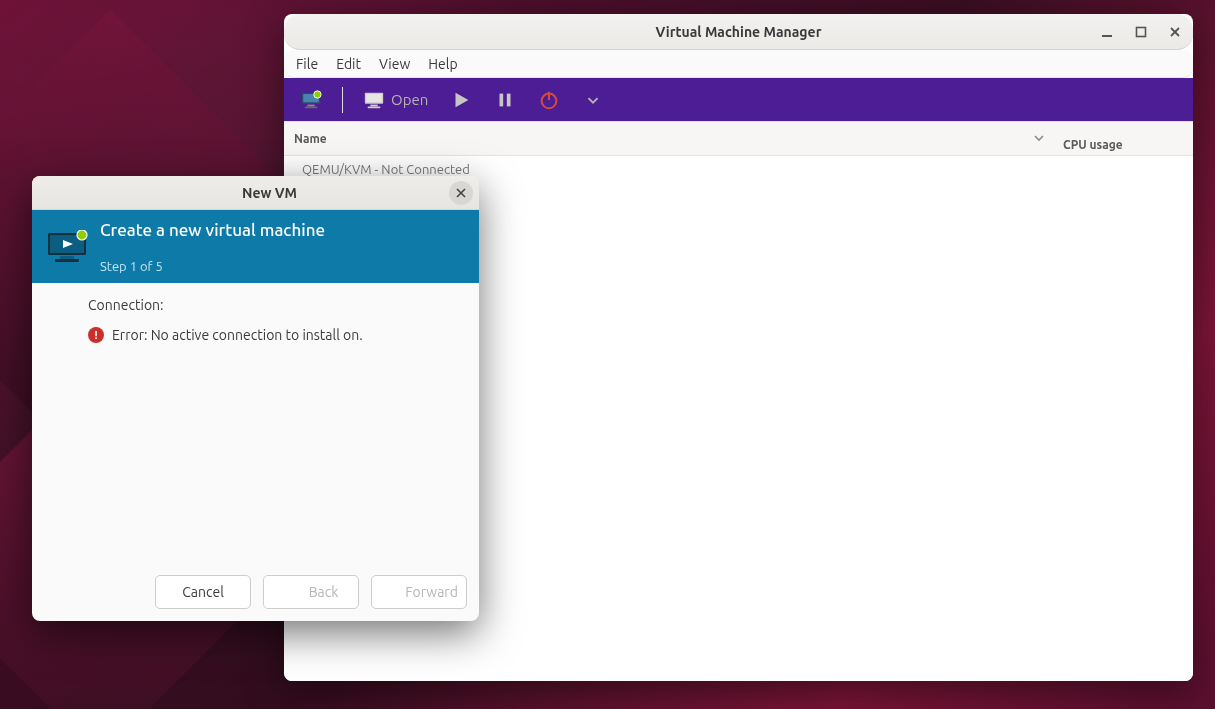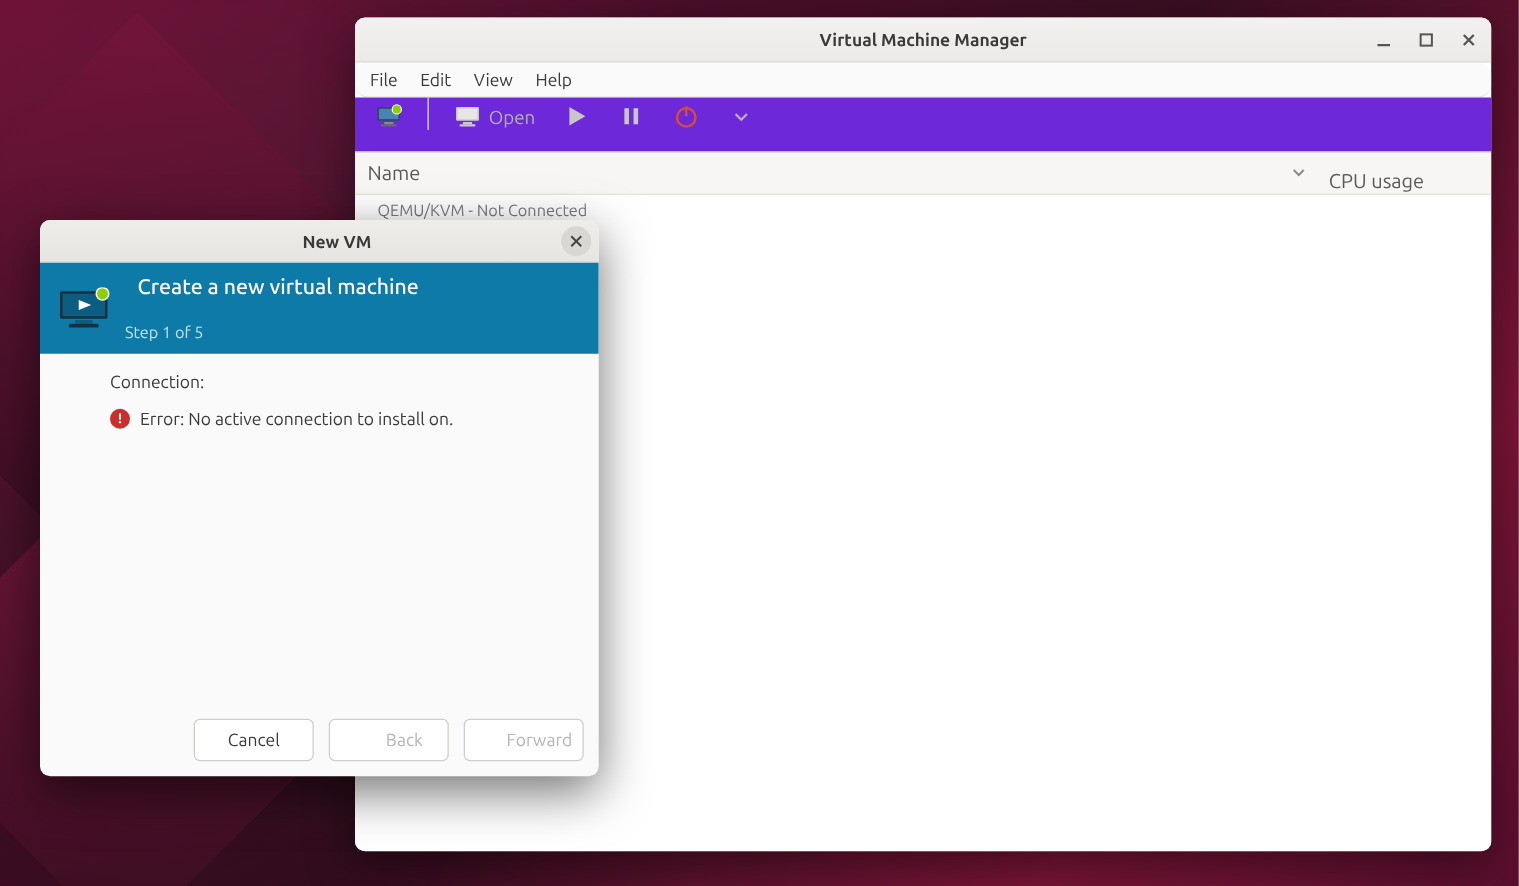--- a/index.html
+++ b/index.html
@@ -20,46 +20,46 @@
   
   .main-window {
     position:absolute; left:284px; top:14px; width:909px; height:667px;
     background:#ffffff; border-radius:8px; box-shadow:0 12px 40px rgba(0,0,0,0.45);
     display:flex; flex-direction:column; overflow:hidden;
   }
   .titlebar {
     height:36px; background:linear-gradient(#f2f1f0,#eceae7);
     border-bottom:1px solid #d6d3cf;
     display:flex; align-items:center; justify-content:center; position:relative;
-    font-weight:600; color:#3a3a3a; font-size:14px;
+    font-weight:600; color:#3a3a3a; font-size:14px;border-radius:16px;
   }
   .win-controls { position:absolute; right:8px; top:0; height:100%; display:flex; align-items:center; gap:14px; }
   .win-btn { width:20px; height:20px; display:flex; align-items:center; justify-content:center; color:#555; cursor:pointer; }
   .win-btn svg { width:12px; height:12px; }
   .menubar {
     height:28px; display:flex; align-items:center; gap:18px; padding:0 12px;
     background:#fafafa; border-bottom:1px solid #e5e3df; font-size:14px; color:#3a3a3a;border-radius:10px;
   }
   .menubar .menu-item { cursor:default; }
   .toolbar {
-    height:44px; display:flex; align-items:flex-start; gap:10px; padding:0 10px;
-    background:#6d28d9; border-bottom:1px solid #e5e3df;
+    height:44px; display:flex; align-items:center; gap:10px; padding:0 10px;
+    background:#4c1d95; border-bottom:1px solid #e5e3df;
   }
   .tb-btn { display:flex; align-items:center; gap:6px; padding:4px 6px; border-radius:4px; color:#8a8a8a; }
   .tb-btn.active { color:#3a3a3a; }
   .tb-btn svg { width:22px; height:22px; }
   .sep { width:1px; height:26px; background:#e0ddd8; margin:0 4px; }
   .open-label { font-size:15px; color:#b5b3af; }
   .power svg circle { stroke:#d34b3d; }
   .power svg line  { stroke:#d34b3d; }
 
   .list-header {
     height:34px; display:flex; align-items:center; padding:0 10px;
     background:#f7f6f4; border-bottom:1px solid #e5e3df;
-    font-weight:400; color:#5a5a5a; font-size:16px;
+    font-weight:700; color:#5a5a5a; font-size:12px;
   }
   .col-name { flex:1; display:flex; align-items:center; justify-content:space-between; padding-right:18px; }
   .col-cpu { width:120px;margin-top:12px; }
   .sort-ind svg { width:12px; height:12px; color:#8a8a8a; }
 
   .list-body { flex:1; background:#ffffff; font-size:13px; color:#7a7a7a; }
   .conn-row { padding:6px 18px; }
 
   
   .dialog {
@@ -75,21 +75,21 @@
   }
   .dlg-close { position:absolute; right:6px; top:5px; width:24px; height:24px; border-radius:12px;
                background:#d9d7d3; display:flex; align-items:center; justify-content:center; cursor:pointer; color:#444; }
   .dlg-close svg { width:10px; height:10px; }
 
   .dlg-banner {
     background:#0e7aa8; color:#fff; padding:10px 14px; display:flex; align-items:center; gap:12px;
   }
   .dlg-banner .big-icon { width:42px; height:34px; display:flex; align-items:center; justify-content:center; }
   .dlg-banner .big-icon svg { width:42px; height:34px; }
-  .dlg-banner .h1 { font-size:17px; font-weight:500; color:#ffffff;margin-left:10px; }
+  .dlg-banner .h1 { font-size:17px; font-weight:500; color:#ffffff; }
   .dlg-banner .h2 { font-size:13px; color:#bfe5f2; margin-top:20px; }
 
   .dlg-body { flex:1; padding:14px 12px; font-size:14px; color:#3a3a3a;margin-left:44px; }
   .dlg-body .row { display:flex; align-items:center; gap:8px; margin-top:14px; }
   .err-icon { width:16px; height:16px; border-radius:8px; background:#c9302c; display:flex; align-items:center; justify-content:center; color:#fff; font-size:11px; font-weight:700; }
 
   .dlg-footer { padding:12px; display:flex; justify-content:flex-end; gap:12px; }
   .btn {
     min-width:96px; height:34px; border:1px solid #cfcdc9; background:#ffffff;
     border-radius:5px; font-size:14px; color:#3a3a3a; display:flex; align-items:center; justify-content:center;

